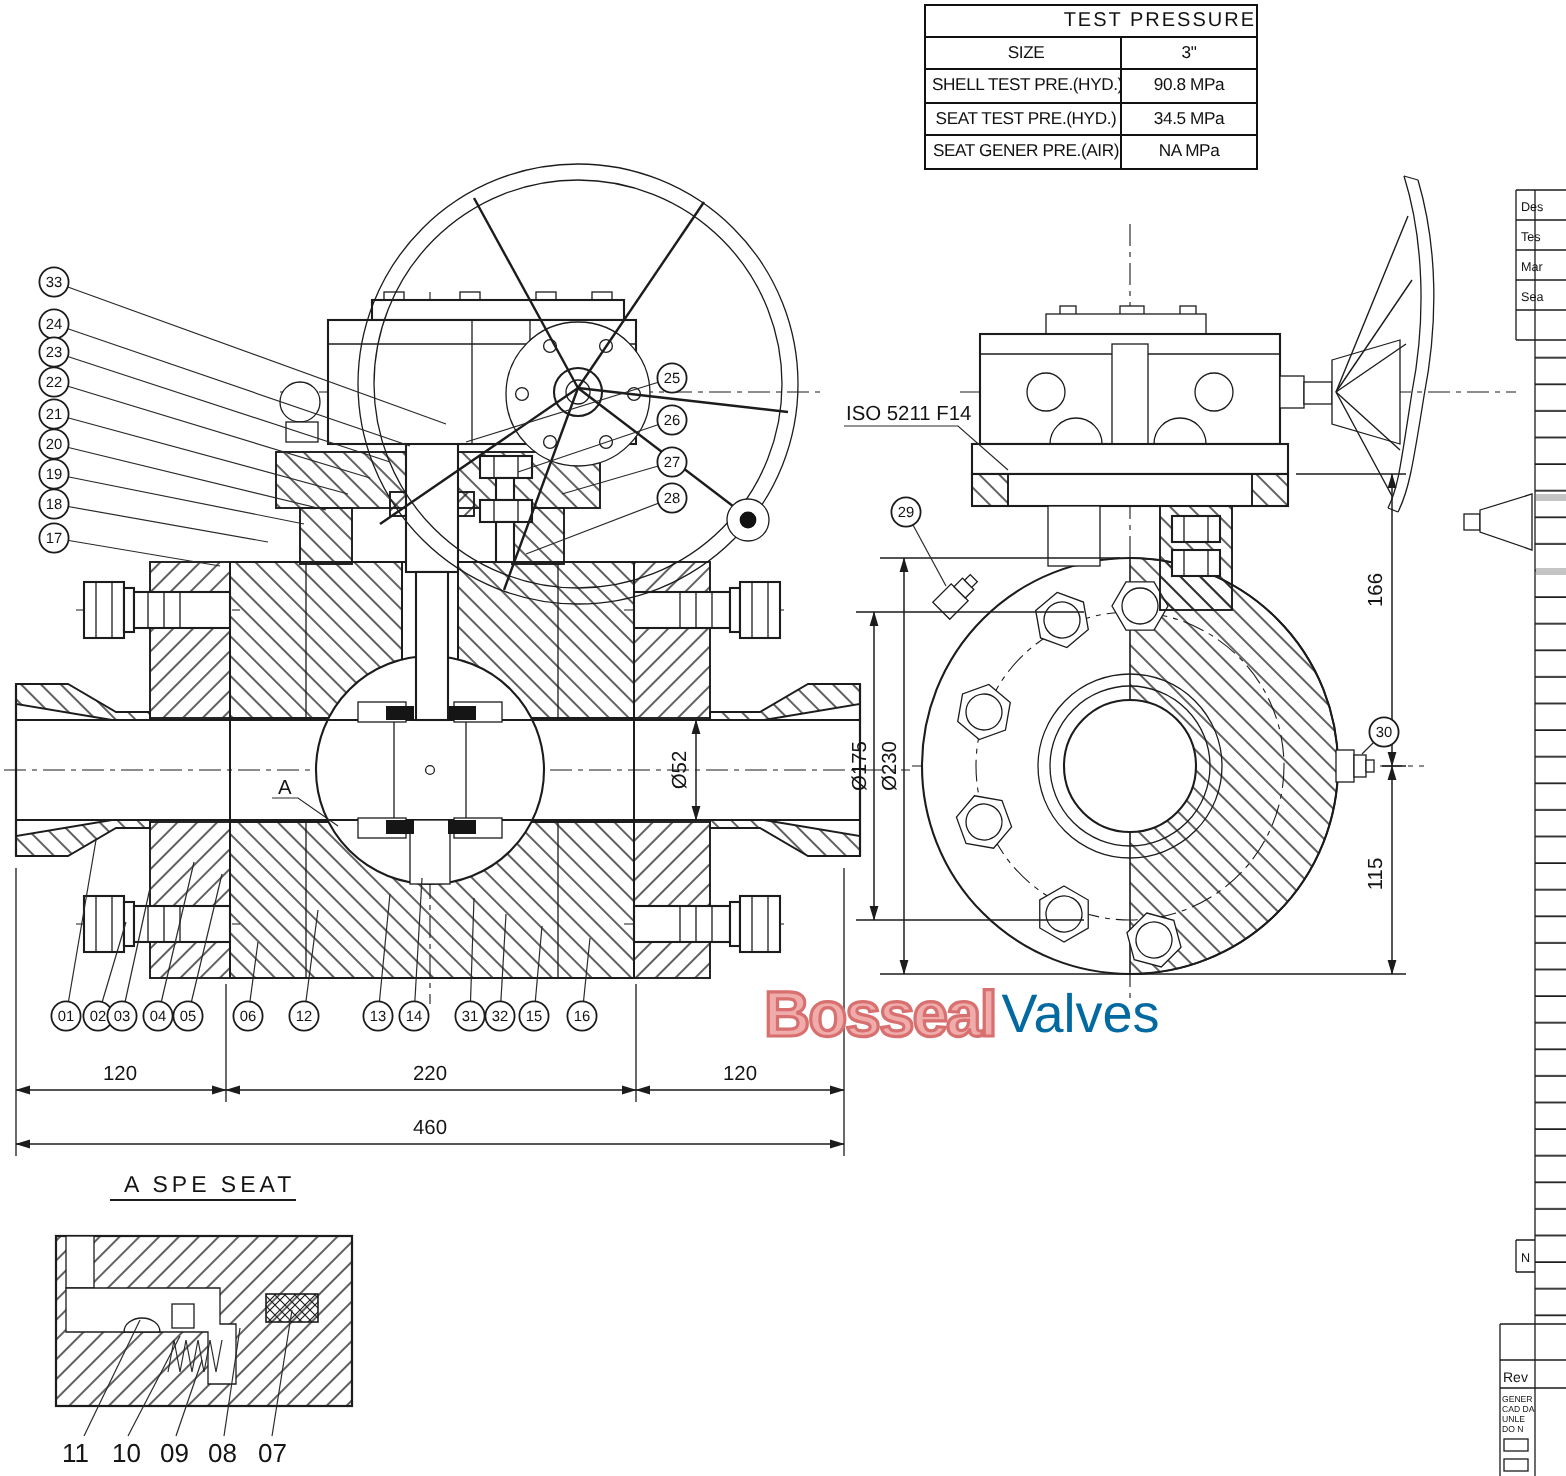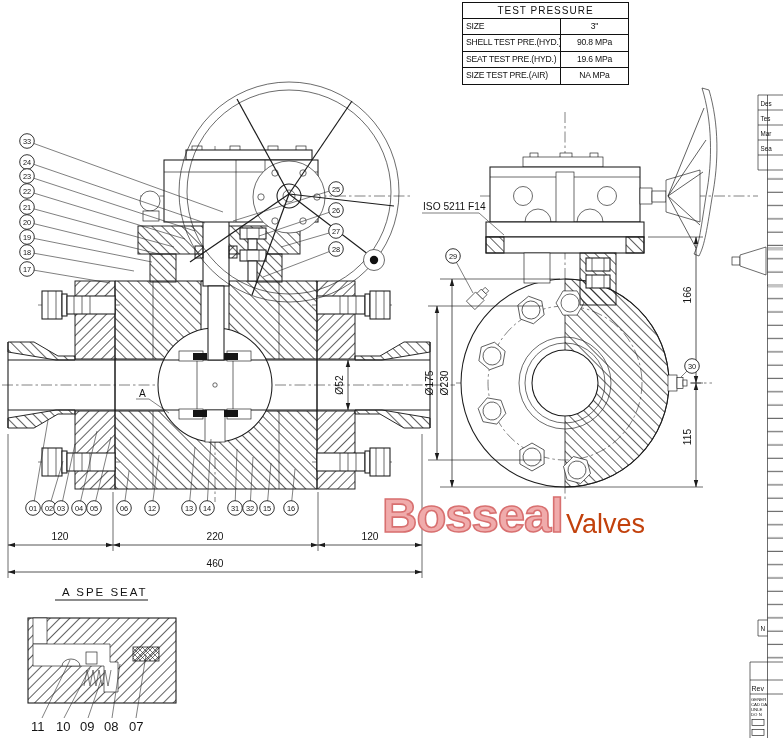--- a/index.html
+++ b/index.html
@@ -20,29 +20,29 @@
   .bt{font-size:7.4px;text-anchor:middle}
   .t10{font-size:10.2px}
   .t10m{font-size:10.2px;text-anchor:middle}
   .t11{font-size:11.5px;letter-spacing:2px}
   .t6{font-size:6.3px}
   .t4{font-size:4.3px}
   .dkfill{fill:#151515;stroke:none}
   
   .tp-table{position:absolute;left:462px;top:2px;width:165px;border:1.2px solid #111;
             background:#fff;font-size:8.6px;letter-spacing:-.2px;}
-  .tp-title{height:15px;line-height:15px;text-align:center;font-size:10px;letter-spacing:1px;
+  .tp-title{height:15px;line-height:15px;text-align:right;font-size:10px;letter-spacing:1px;
             border-bottom:1.2px solid #111;}
   .tp-row{display:flex;height:15.4px;border-bottom:1.2px solid #111;}
   .tp-row:last-child{border-bottom:none;}
-  .tp-label{width:94px;border-right:1.2px solid #111;padding-left:3px;line-height:15.4px;white-space:nowrap;overflow:hidden;}
+  .tp-label{width:94px;border-right:1.2px solid #111;padding-left:3px;line-height:15.4px;white-space:nowrap;overflow:hidden;text-align:center;}
   .tp-value{flex:1;text-align:center;line-height:15.4px;white-space:nowrap;}
   
   .wm{position:absolute;left:382px;top:491px;display:flex;align-items:flex-end;pointer-events:none;}
-  .wm-brand{font-size:49px;font-weight:bold;line-height:1;letter-spacing:-1px;
+  .wm-brand{font-size:32px;font-weight:bold;line-height:1;letter-spacing:-1px;
             -webkit-text-stroke:1.6px #d87070;}
   .wm-suffix{font-size:27px;line-height:1.15;margin-left:3px;font-weight:500;}
 </style>
 </head>
 <body>
 
 <div id="stage">
 
 <svg width="783" height="738" viewBox="0 0 783 738">
 <defs>
@@ -531,26 +531,26 @@
   <div class="tp-row">
     <div class="tp-label">SIZE</div>
     <div class="tp-value">3"</div>
   </div>
   <div class="tp-row">
     <div class="tp-label">SHELL TEST PRE.(HYD.)</div>
     <div class="tp-value">90.8  MPa</div>
   </div>
   <div class="tp-row">
     <div class="tp-label">SEAT TEST PRE.(HYD.)</div>
-    <div class="tp-value">19.6  MPa</div>
+    <div class="tp-value">34.5  MPa</div>
   </div>
   <div class="tp-row">
-    <div class="tp-label">SIZE TEST PRE.(AIR)</div>
+    <div class="tp-label">SEAT GENER PRE.(AIR)</div>
     <div class="tp-value">NA   MPa</div>
   </div>
 </div>
 
 <div class="wm">
   <span class="wm-brand" style="color: rgb(240, 171, 171);">Bosseal</span>
-  <span class="wm-suffix" style="color: #c2410c;">Valves</span>
+  <span class="wm-suffix" style="color: #0369a1;">Valves</span>
 </div>
 
 </div>
 
 </body></html>

